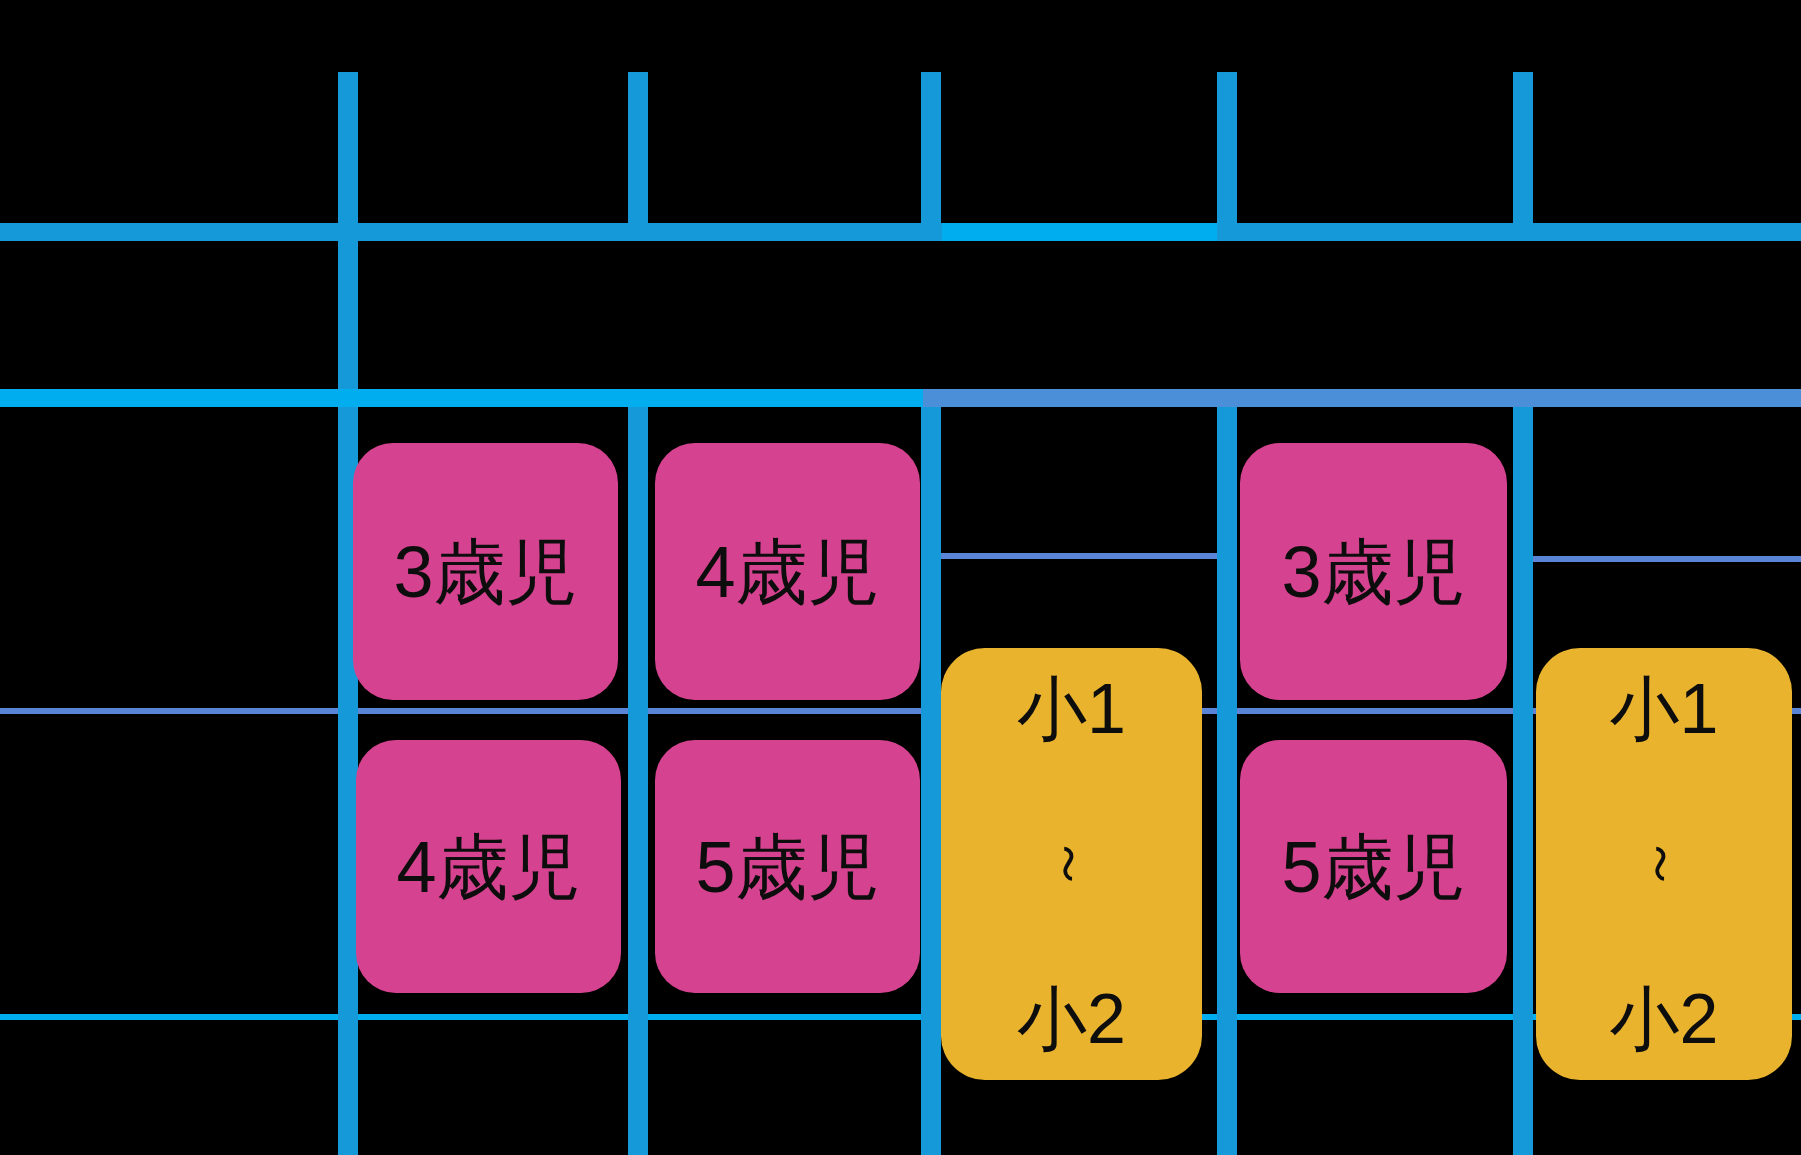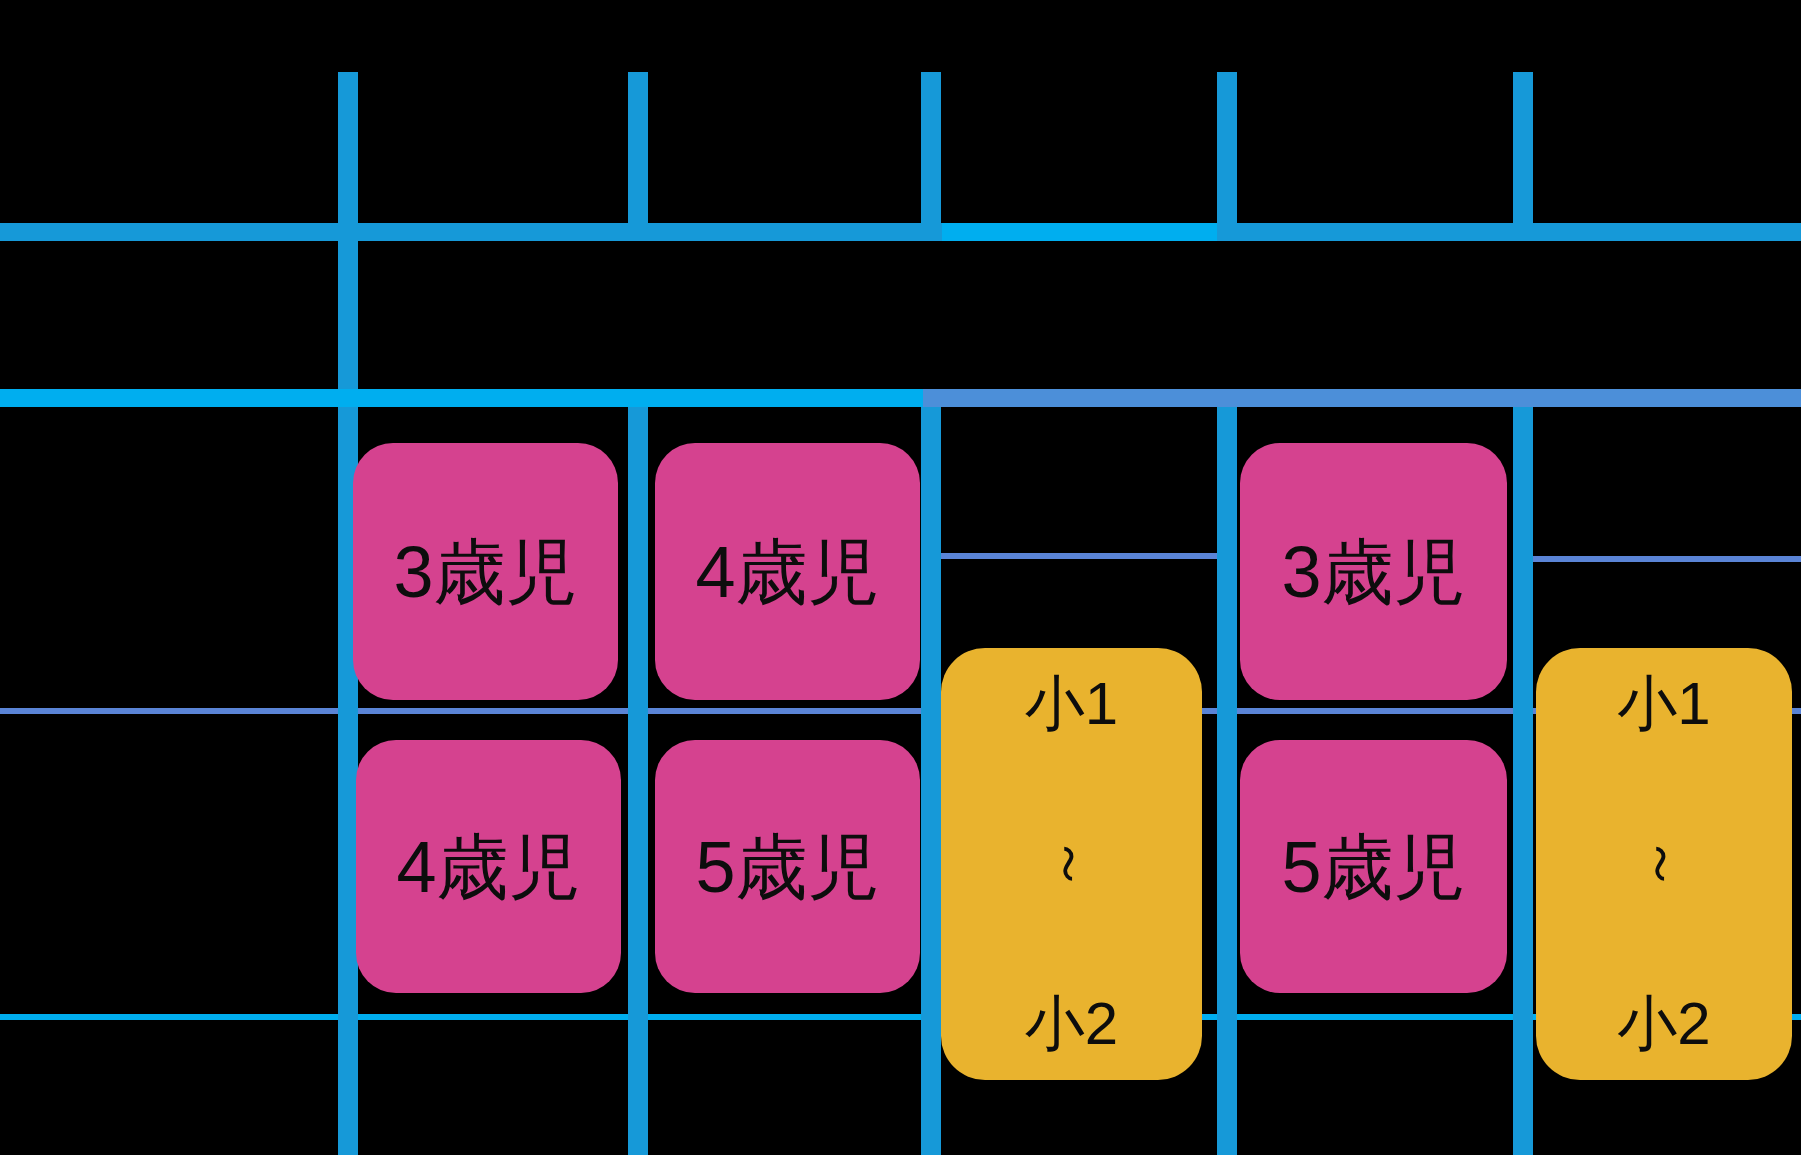--- a/index.html
+++ b/index.html
@@ -48,21 +48,21 @@
   .p1{left:353px;top:443px;width:265px;height:257px;}
   .p2{left:655px;top:443px;width:265px;height:257px;}
   .p3{left:1240px;top:443px;width:267px;height:257px;}
   .p4{left:356px;top:740px;width:265px;height:253px;}
   .p5{left:655px;top:740px;width:265px;height:253px;}
   .p6{left:1240px;top:740px;width:267px;height:253px;}
   .y1{left:941px;top:648px;width:261px;height:432px;}
   .y2{left:1536px;top:648px;width:256px;height:432px;}
 
   .box-label{font-size:72px;line-height:1;white-space:nowrap;}
-  .yline{font-size:60px;line-height:1;white-space:nowrap;}
+  .yline{font-size:70px;line-height:1;white-space:nowrap;}
   .wave{transform:rotate(90deg);font-size:58px;}
 </style>
 </head>
 <body>
 
 <div id="canvas">
 
   <div class="thin ta"></div>
   <div class="thin tb"></div>
   <div class="thin h3"></div>

